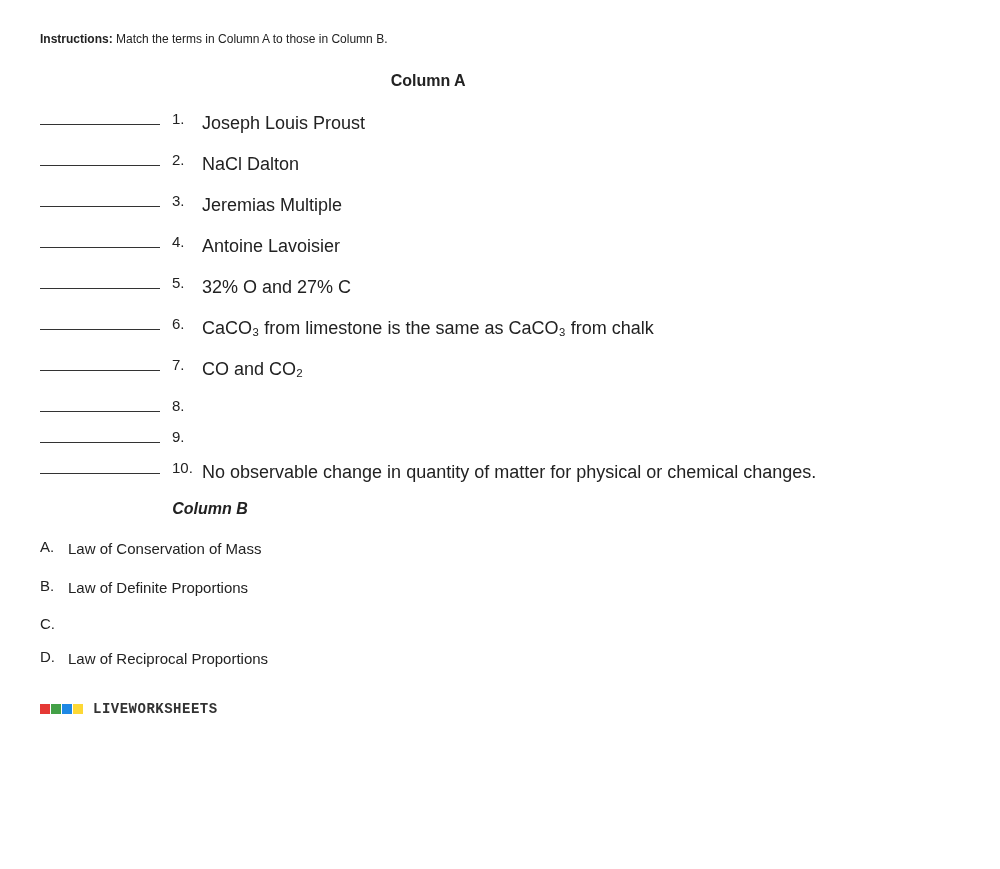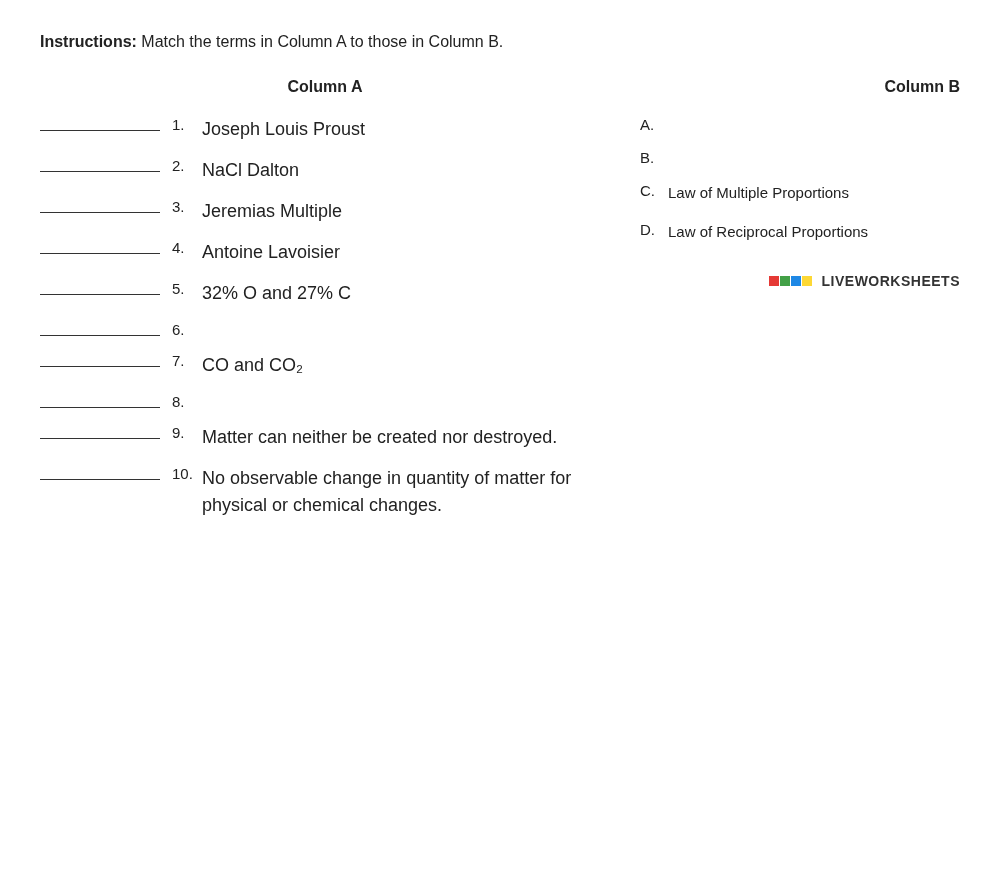--- a/index.html
+++ b/index.html
@@ -13,31 +13,31 @@
       font-family: Arial, sans-serif;
       font-size: 15px;
       color: #222;
       width: 1000px;
       min-height: 869px;
       padding: 30px 40px;
     }
 
     .instructions {
       margin-bottom: 24px;
-      font-size: 16px;
+      font-size: 12px;
       line-height: 1.5;
     }
 
     .instructions strong {
       font-weight: bold;
     }
 
     .columns-container {
       display: flex;
-      flex-direction: row;
+      flex-direction: column;
       align-items: flex-start;
       gap: 0;
     }
 
     .column-a {
       flex: 1;
       padding-right: 30px;
     }
 
     .column-b {
@@ -46,22 +46,23 @@
     }
 
     .column-header {
       font-weight: bold;
       font-size: 16px;
       text-align: center;
       margin-bottom: 20px;
     }
 
     .column-b .column-header {
-      text-align: right;
+      text-align: center;
       padding-left: 20px;
+      font-style: italic;
     }
 
     .match-item {
       display: flex;
       align-items: flex-start;
       margin-bottom: 14px;
       gap: 6px;
     }
 
     .answer-line {
@@ -106,21 +107,22 @@
     .b-text {
       font-size: 15px;
       line-height: 1.5;
     }
 
     .liveworksheets-badge {
       display: flex;
       align-items: center;
       gap: 6px;
       margin-top: 30px;
-      justify-content: flex-end;
+      justify-content: flex-start;
+      font-family: Liberation Mono, monospace;
     }
 
     .lw-logo {
       display: flex;
       gap: 1px;
       margin-right: 4px;
     }
 
     .lw-square {
       width: 10px;
@@ -172,59 +174,60 @@
 
     <div class="match-item">
       <div class="answer-line"></div>
       <span class="item-number">5.</span>
       <span class="item-text">32% O and 27% C</span>
     </div>
 
     <div class="match-item">
       <div class="answer-line"></div>
       <span class="item-number">6.</span>
+      <span class="item-text">CaCO₃ from limestone is the same as CaCO₃ from chalk</span>
     </div>
 
     <div class="match-item">
       <div class="answer-line"></div>
       <span class="item-number">7.</span>
       <span class="item-text">CO and CO₂</span>
     </div>
 
     <div class="match-item">
       <div class="answer-line"></div>
       <span class="item-number">8.</span>
     </div>
 
     <div class="match-item">
       <div class="answer-line"></div>
       <span class="item-number">9.</span>
-      <span class="item-text">Matter can neither be created nor destroyed.</span>
     </div>
 
     <div class="match-item">
       <div class="answer-line"></div>
       <span class="item-number">10.</span>
       <span class="item-text">No observable change in quantity of matter for physical or chemical changes.</span>
     </div>
   </div>
 
   <div class="column-b">
     <div class="column-header">Column B</div>
 
     <ul class="column-b-list">
       <li class="column-b-item">
         <span class="b-letter">A.</span>
+        <span class="b-text">Law of Conservation of Mass</span>
       </li>
       <li class="column-b-item">
         <span class="b-letter">B.</span>
+        <span class="b-text">Law of Definite Proportions</span>
       </li>
       <li class="column-b-item">
         <span class="b-letter">C.</span>
-        <span class="b-text">Law of Multiple Proportions</span>
       </li>
       <li class="column-b-item">
         <span class="b-letter">D.</span>
         <span class="b-text">Law of Reciprocal Proportions</span>
       </li>
     </ul>
 
     <div class="liveworksheets-badge">
       <div class="lw-logo">
         <div class="lw-square" style="background:#e53935;"></div>

